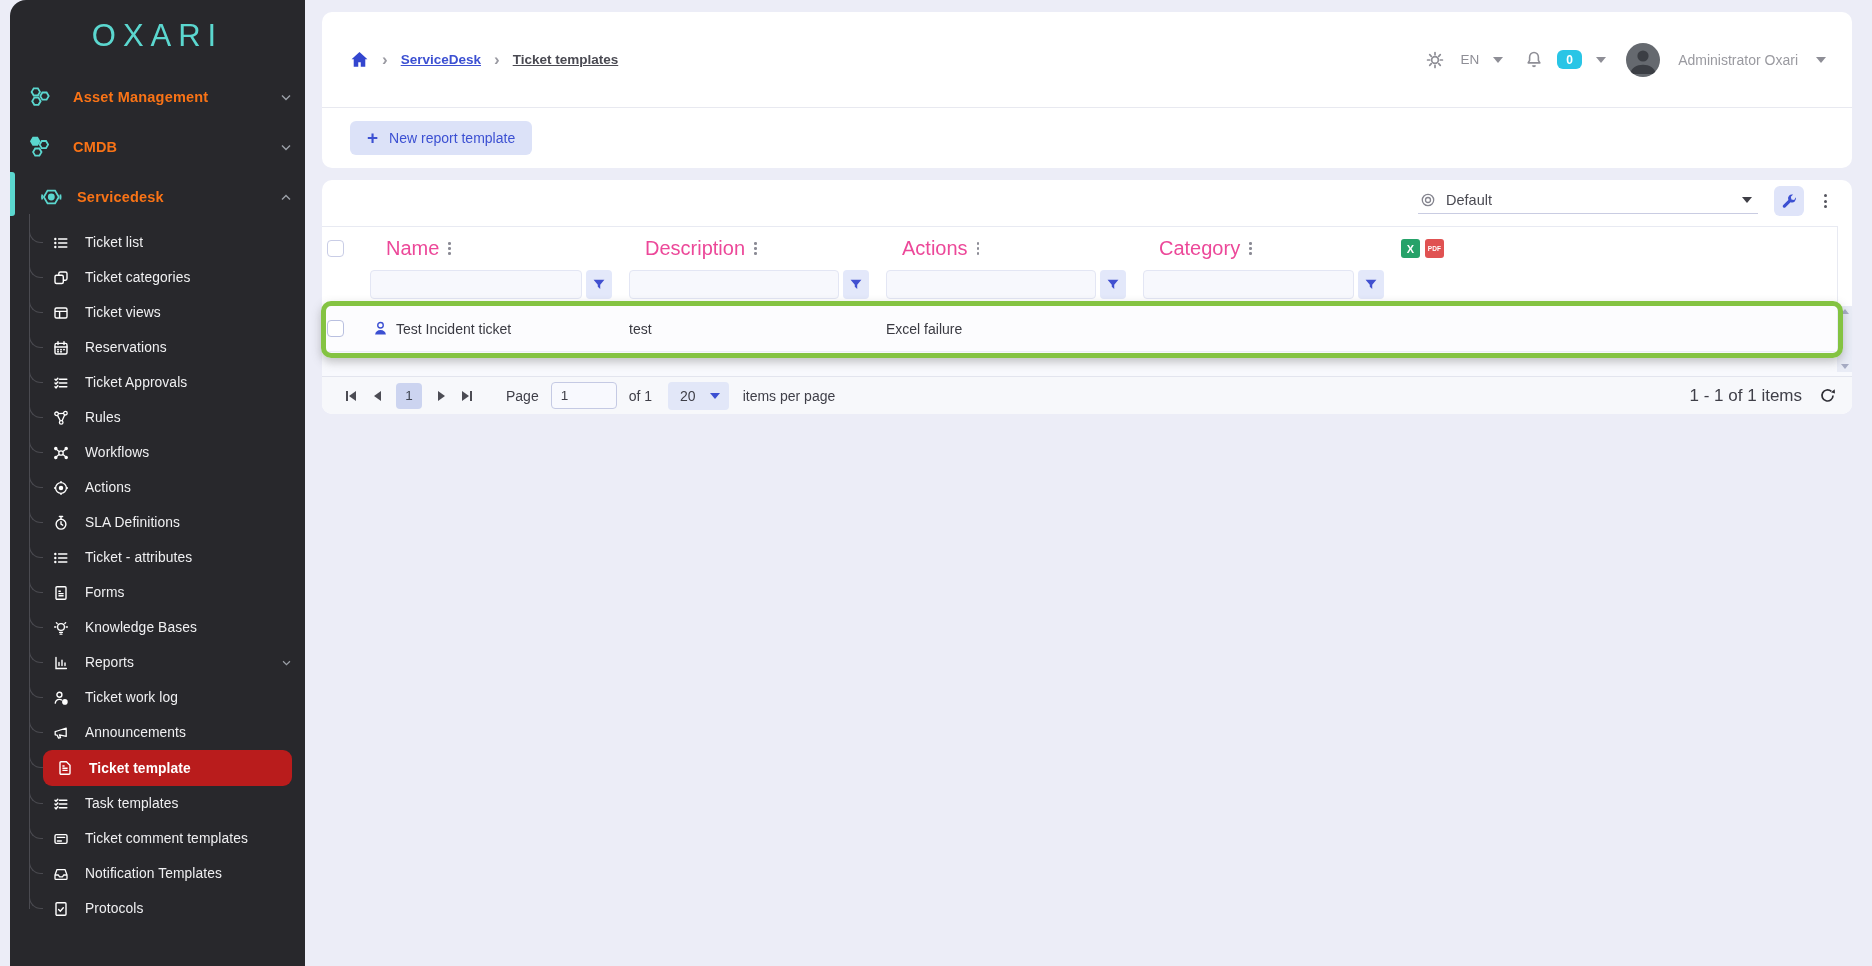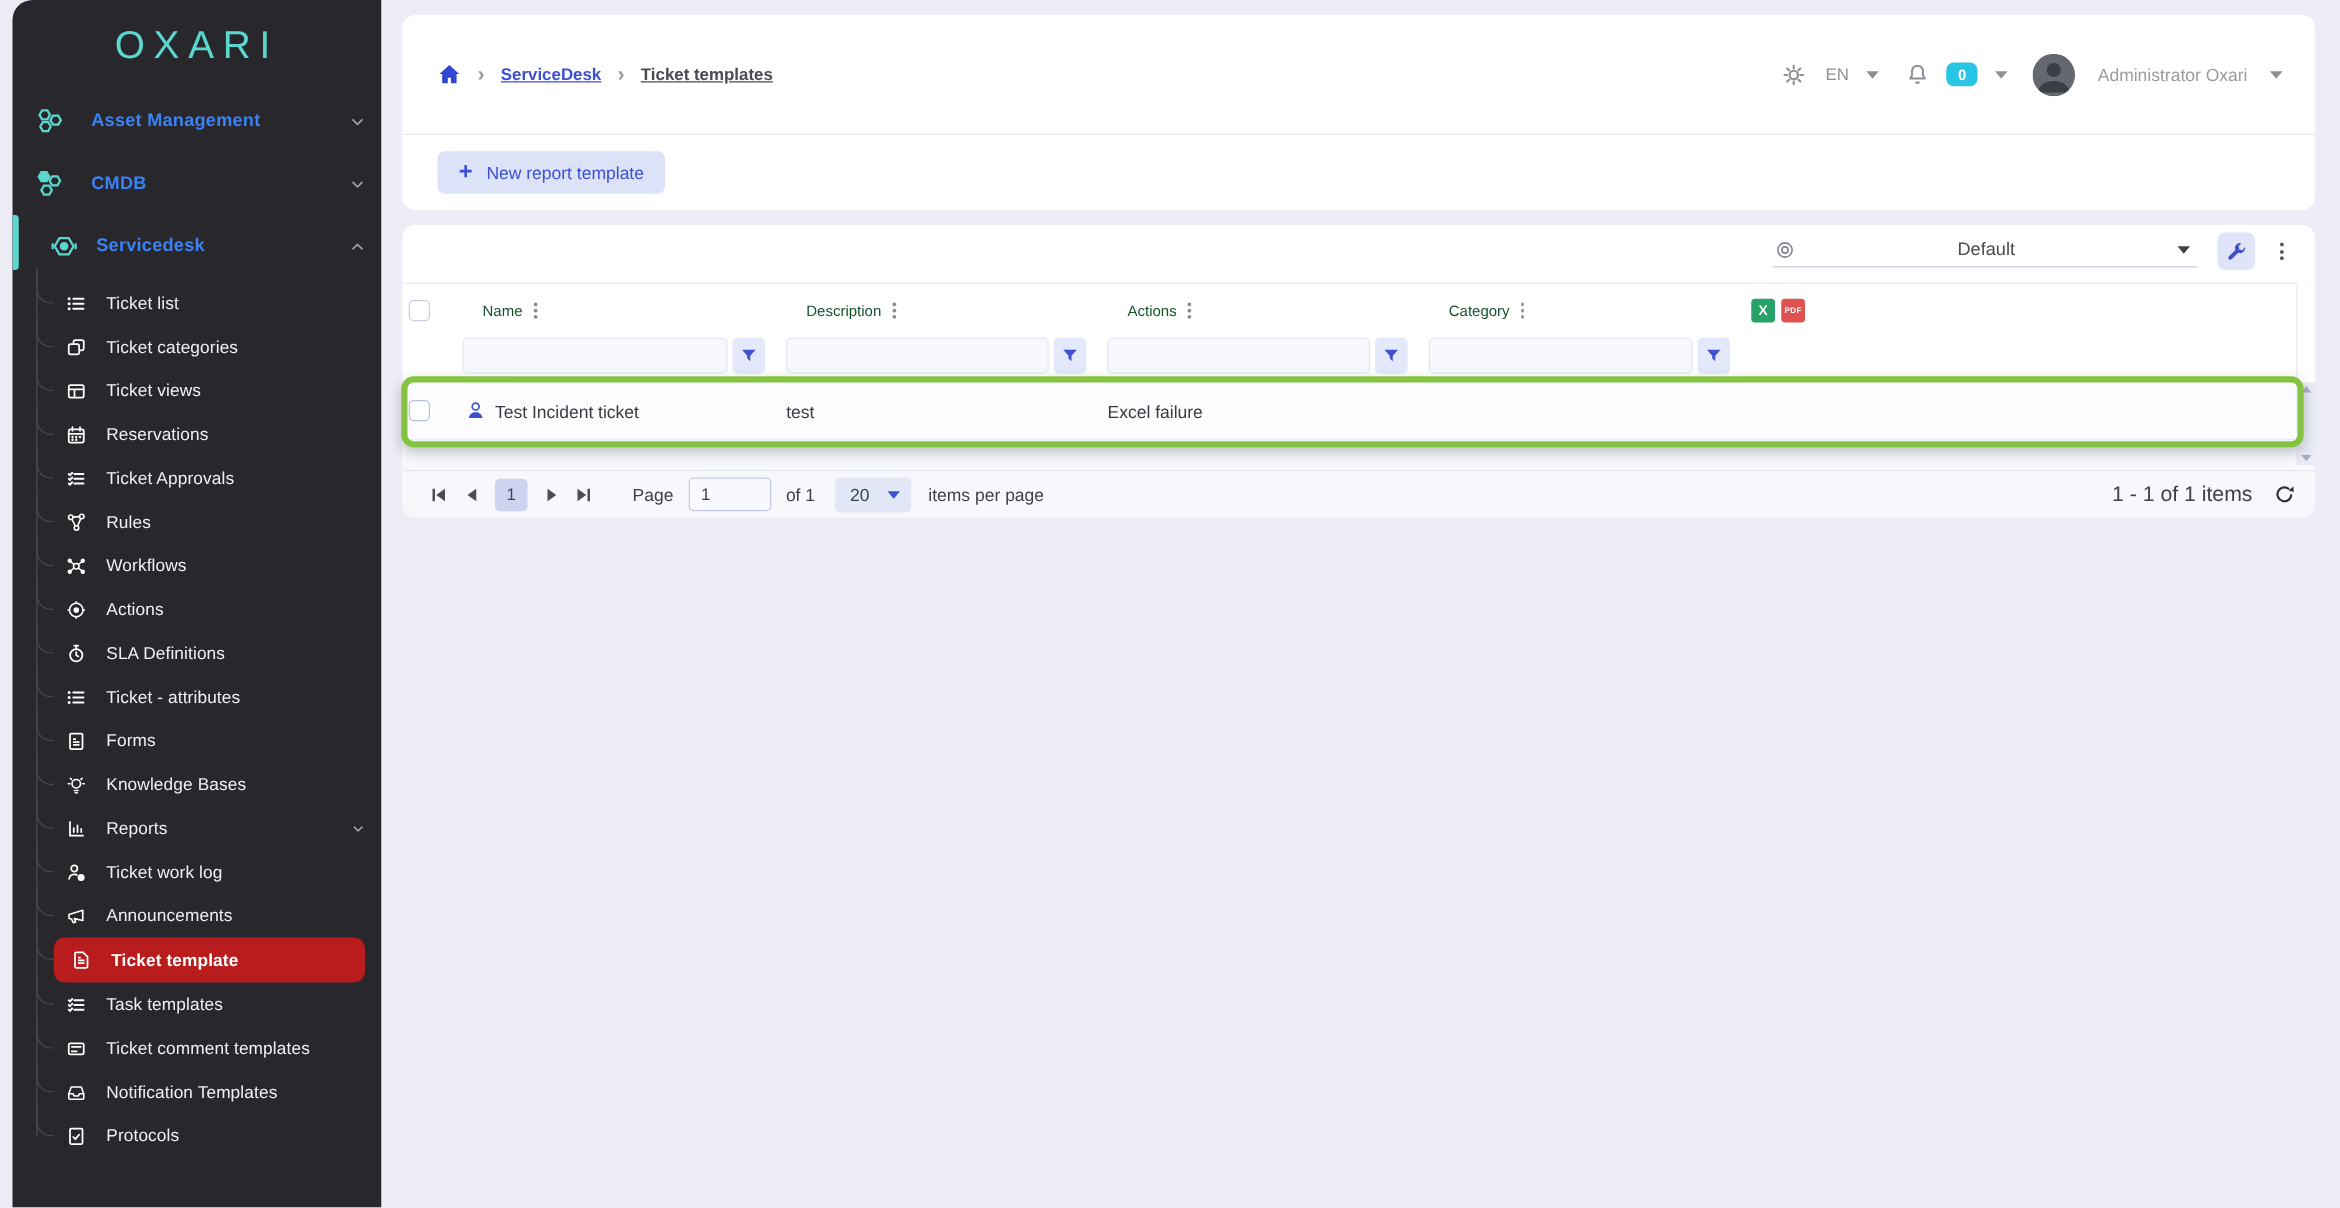--- a/index.html
+++ b/index.html
@@ -15,21 +15,21 @@
   .sidebar {
     position:absolute; left:10px; top:0; bottom:0; width:295px;
     background:#28282c; border-radius:16px 0 0 0; overflow:hidden;
   }
   .logo { height:72px; display:flex; align-items:center; justify-content:center; }
   .logo span {
     color:#5bd7cf; font-size:31px; letter-spacing:7px; font-weight:500;
   }
   .nav-row {
     height:50px; display:flex; align-items:center; padding:0 14px 0 17px;
-    color:#3b82f6; cursor:pointer; position:relative;
+    color:#f97316; cursor:pointer; position:relative;
   }
   .nav-row .nav-ico { width:25px; height:25px; color:#5bd7cf; margin-right:21px; }
   .nav-row .nav-label { font-size:14.5px; font-weight:700; letter-spacing:.2px; flex:1; }
   .nav-row .chev { color:#9ca0a8; }
   .active-edge {
     position:absolute; left:0; top:172px; width:5px; height:44px;
     background:#5bd7cf; border-radius:0 3px 3px 0;
   }
   .subnav { position:relative; padding-top:3px; }
   .subnav::before {
@@ -82,21 +82,20 @@
     display:flex; align-items:center; gap:11px; padding:0 17px; cursor:pointer;
   }
   .new-btn .plus { color:#3c50d2; font-size:19px; font-weight:700; line-height:1; margin-top:-2px; }
   .new-btn .lbl { color:#3c50d2; font-size:14px; }
 
   
   .grid-card { margin-top:12px; height:234px; position:relative; overflow:visible; }
   .toolbar-row {
     height:46px; display:flex; align-items:flex-start; justify-content:flex-end;
     padding:6px 14px 0 0;
-    text-align:center;
   }
   .view-select {
     width:340px; height:28px; display:flex; align-items:center; gap:10px;
     border-bottom:1px solid #c9cce2; padding:0 6px 0 2px; cursor:pointer;
   }
   .view-select .vlabel { color:#4a4a52; font-size:14.5px; flex:1; }
   .view-select .caret { border-top-color:#3f3f46; }
   .tool-btn {
     width:30px; height:30px; border-radius:6px; background:#dfe4f9; border:none;
     display:flex; align-items:center; justify-content:center; cursor:pointer; margin-left:16px;
@@ -105,21 +104,21 @@
     width:26px; height:30px; background:none; border:none; cursor:pointer;
     display:flex; align-items:center; justify-content:center; margin-left:8px;
   }
   .kebab { display:flex; flex-direction:column; gap:2.5px; }
   .kebab i { width:3px; height:3px; border-radius:50%; background:#55555e; }
   .kebab.light i { background:#8b8b95; width:2.7px; height:2.7px; }
 
   .grid-cols { display:grid; grid-template-columns:48px 259px 257px 257px 258px 1fr; }
   .grid-header { height:44px; border-top:1px solid #e8eaf2; align-items:center; }
   .hcell { display:flex; align-items:center; gap:9px; padding-left:16px; }
-  .hcell .hlabel { color:#14532d; font-size:12px; }
+  .hcell .hlabel { color:#ec4899; font-size:20px; }
   .hcell-check { display:flex; align-items:center; padding-left:5px; }
   .checkbox {
     width:17px; height:17px; border:1.5px solid #c9cde6; border-radius:4px; background:#fff; cursor:pointer;
   }
   .export-cell { display:flex; align-items:center; gap:5px; }
   .filechip {
     width:19px; height:19px; border-radius:3px; color:#fff; display:flex; align-items:center;
     justify-content:center; font-weight:700; cursor:pointer;
   }
   .filechip.xls { background:#26a269; font-size:11px; }

